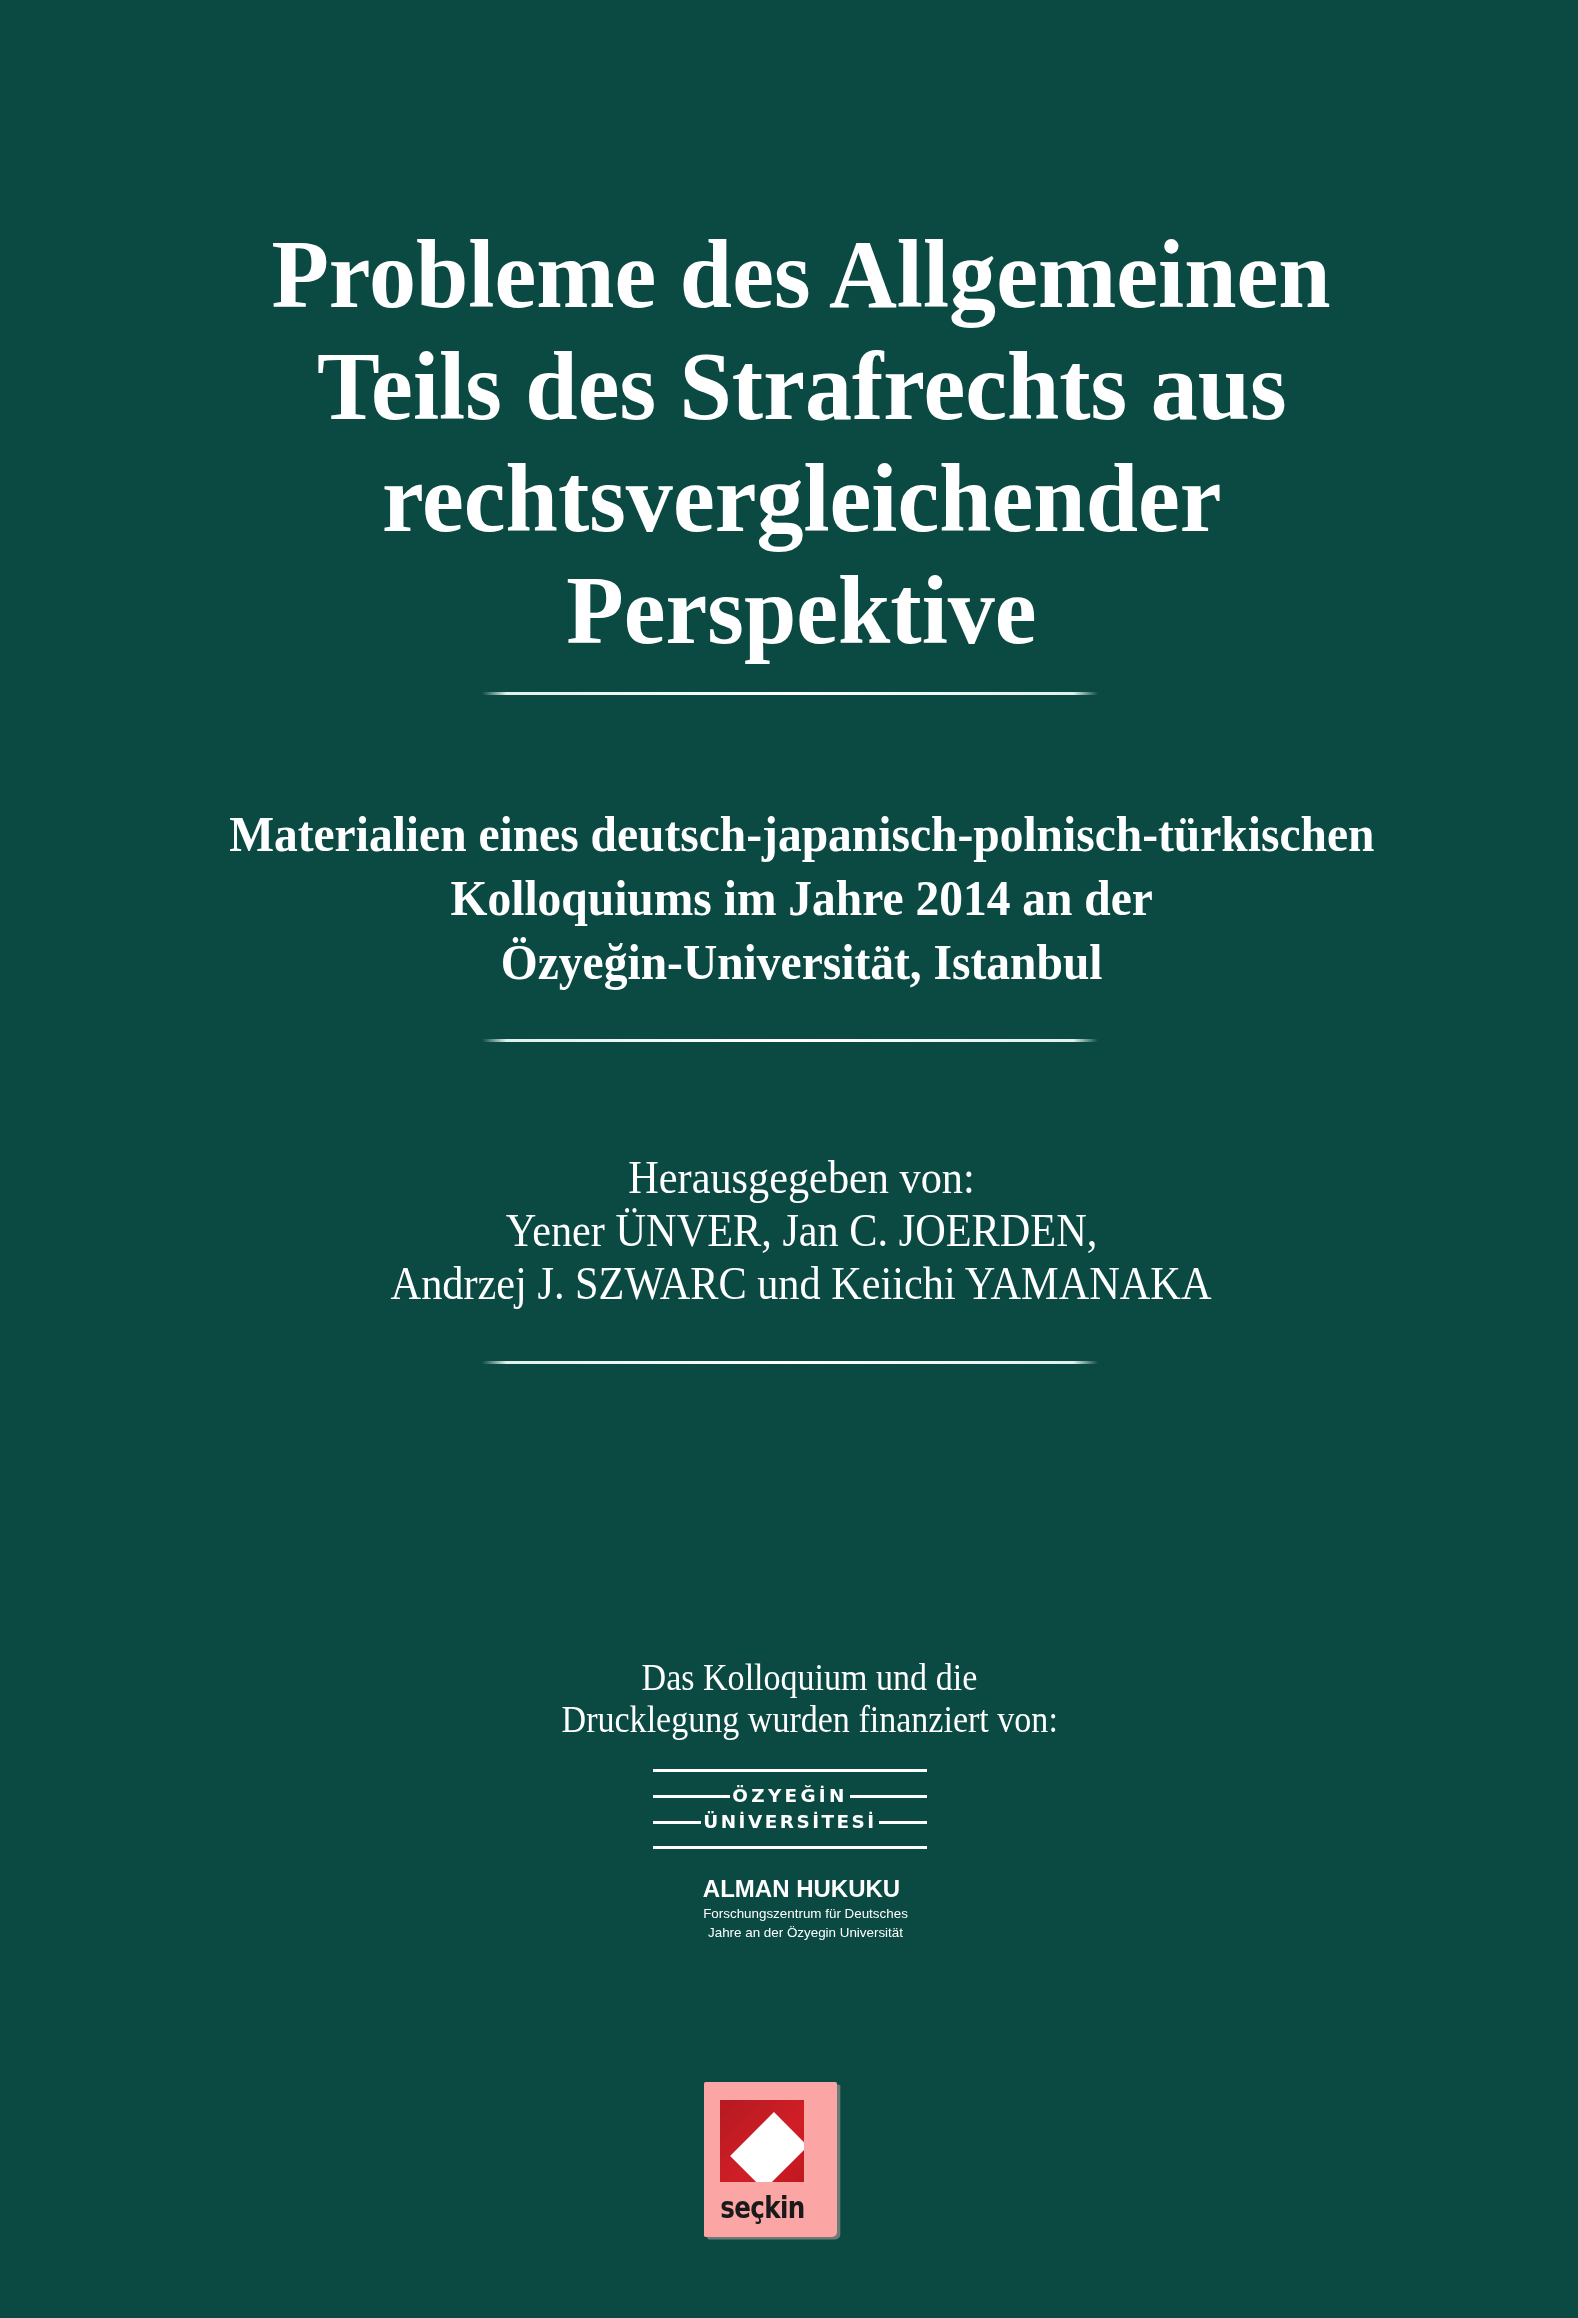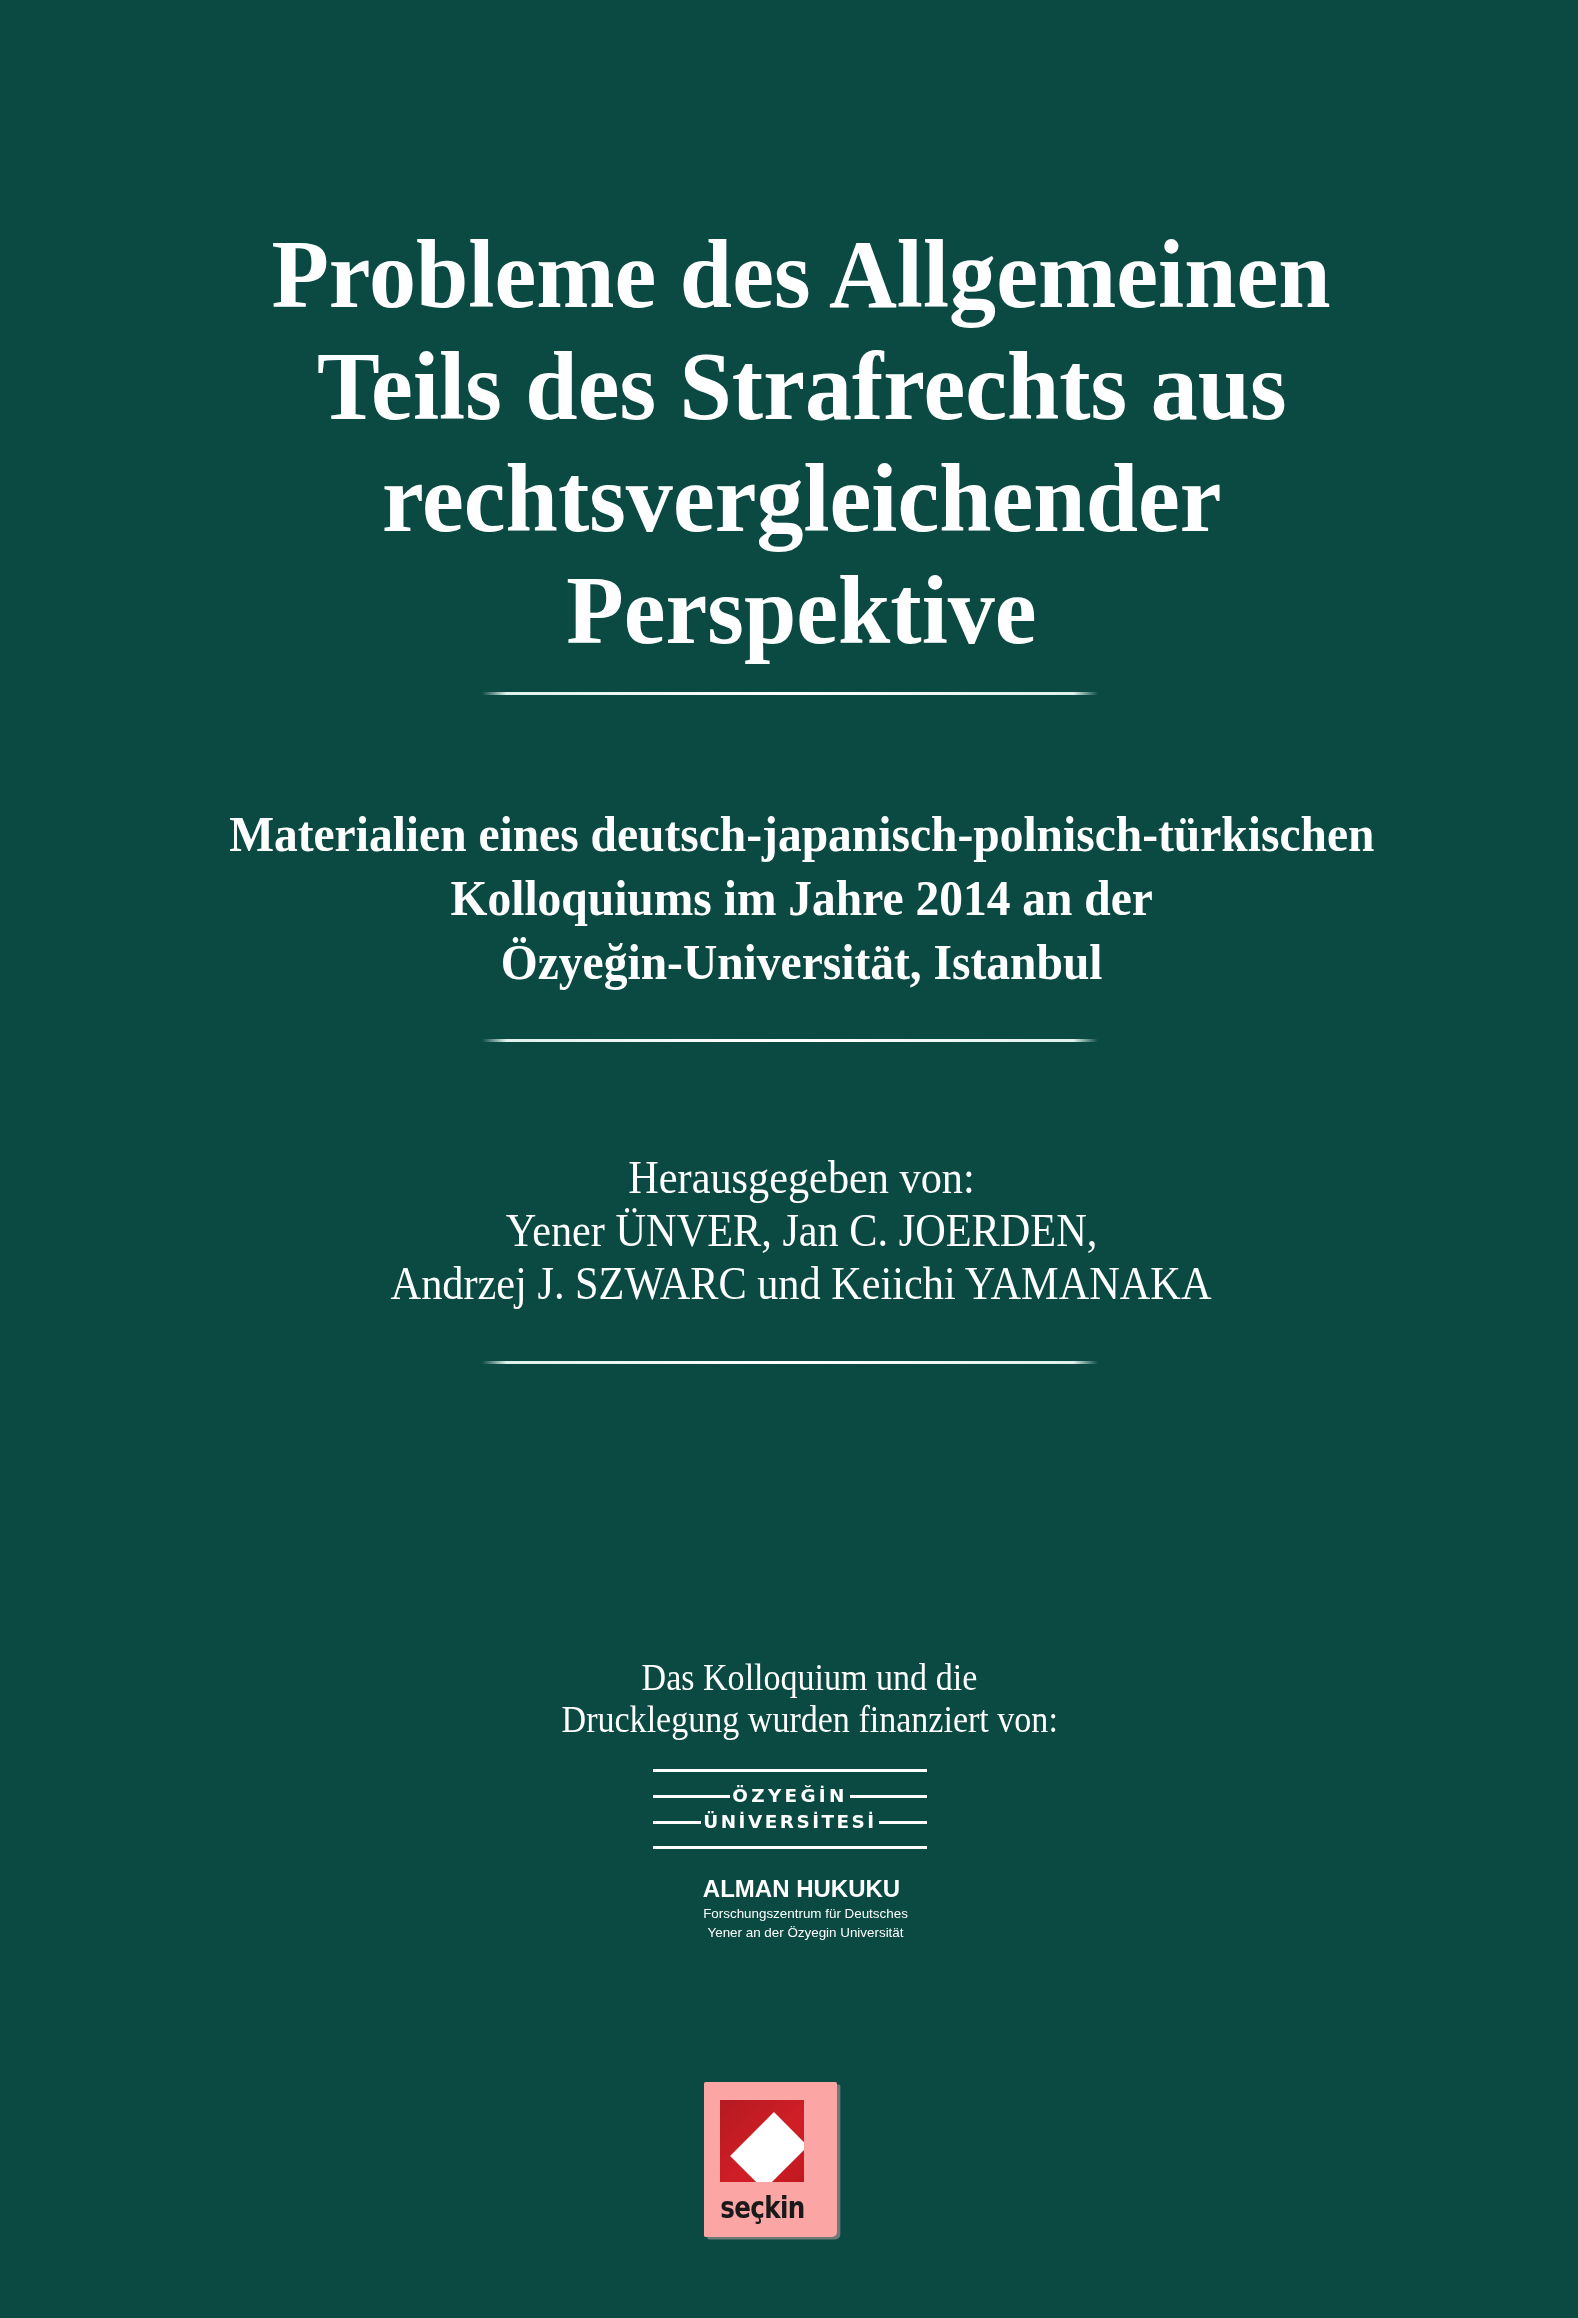--- a/index.html
+++ b/index.html
@@ -147,21 +147,21 @@
   <div class="ozu-rule" style="left:0; top:55px; width:274px;"></div>
   <div class="ozu-text" style="top:47px; letter-spacing:2.5px;">
     <span>ÜNİVERSİTESİ</span>
   </div>
   <div class="ozu-rule" style="left:0; top:80px; width:274px;"></div>
 </div>
 
 <div id="alman" class="abs">
   <div class="line l1"><span>ALMAN HUKUKU</span></div>
   <div class="line l3"><span>Forschungszentrum für Deutsches</span></div>
-  <div class="line l4"><span>Yener an der Özyegin Universität</span></div>
+  <div class="line l4"><span>Jahre an der Özyegin Universität</span></div>
 </div>
 
 <div id="seckin">
   <div id="seckin-square">
     <div id="seckin-card"></div>
   </div>
   <div id="seckin-label">seçkin</div>
 </div>
 
 

